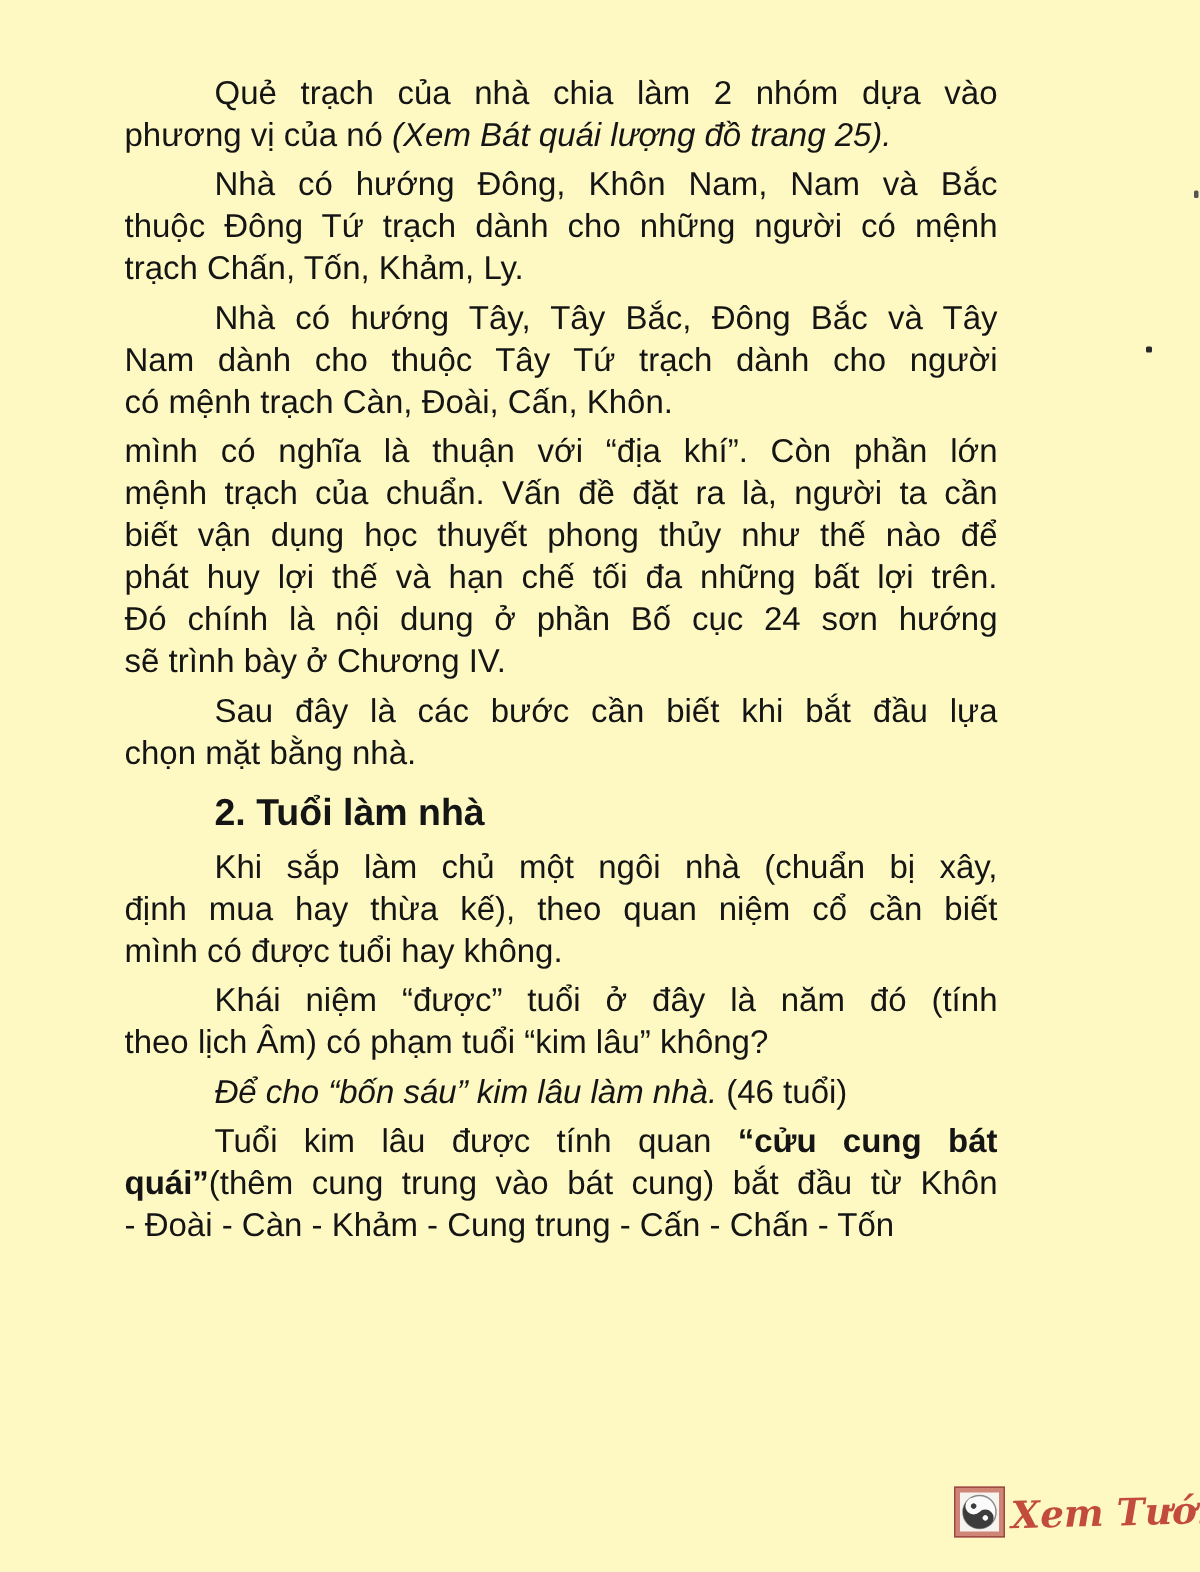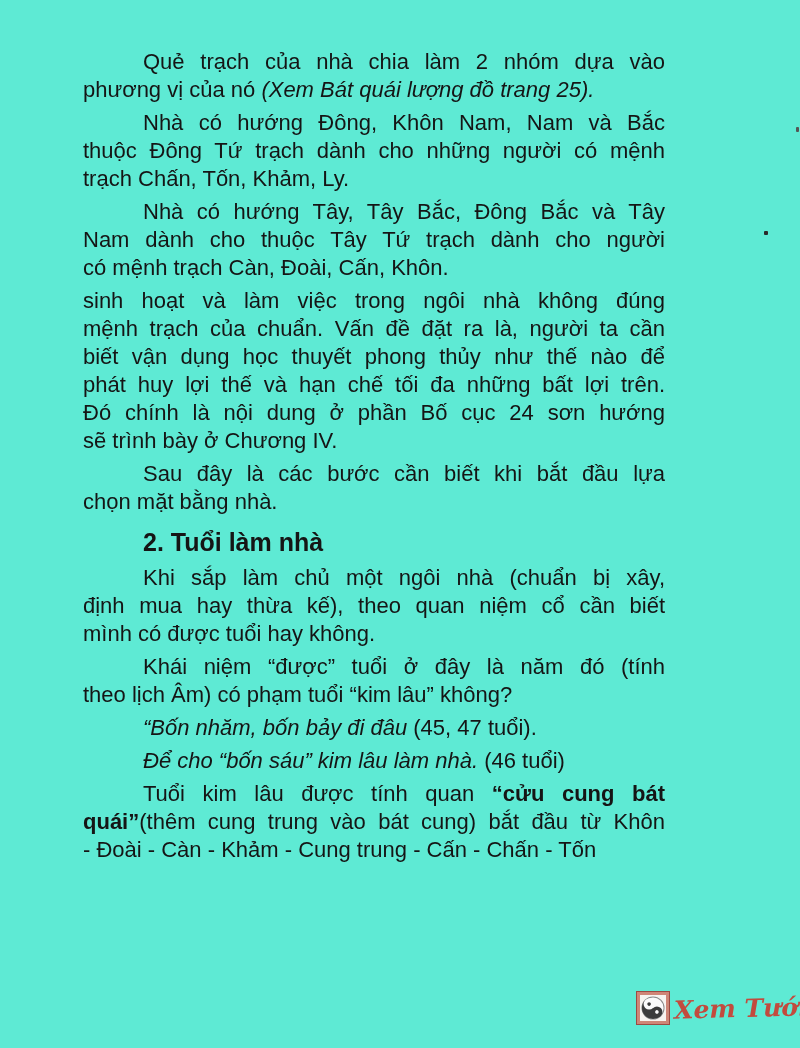--- a/index.html
+++ b/index.html
@@ -7,21 +7,21 @@
   body {
     width: 800px; height: 1048px;
     background: #fdfdfc;
     position: relative;
     overflow: hidden;
     font-family: "Liberation Sans", sans-serif;
     color: #161616;
   }
   .page {
     position: absolute; inset: 0;
-    background: #5eead4;
+    background: #fef9c3;
     text-decoration: underline;
   }
   .text-column {
     position: absolute;
     left: 83px; top: 48px;
     width: 582px;
     font-size: 22px;
     color: #151515;
     -webkit-font-smoothing: antialiased;
   }
@@ -107,21 +107,21 @@
         <div class="line first just"><span>Nhà có hướng Đông, Khôn Nam, Nam và Bắc</span></div>
         <div class="line just"><span>thuộc Đông Tứ trạch dành cho những người có mệnh</span></div>
         <div class="line"><span>trạch Chấn, Tốn, Khảm, Ly.</span></div>
       </div>
       <div class="block para">
         <div class="line first just"><span>Nhà có hướng Tây, Tây Bắc, Đông Bắc và Tây</span></div>
         <div class="line just"><span>Nam dành cho thuộc Tây Tứ trạch dành cho người</span></div>
         <div class="line"><span>có mệnh trạch Càn, Đoài, Cấn, Khôn.</span></div>
       </div>
       <div class="block para">
-        <div class="line just"><span>sinh hoạt và làm việc trong ngôi nhà không đúng</span></div>
+        <div class="line just"><span>mình có nghĩa là thuận với “địa khí”. Còn phần lớn</span></div>
         <div class="line just"><span>mệnh trạch của chuẩn. Vấn đề đặt ra là, người ta cần</span></div>
         <div class="line just"><span>biết vận dụng học thuyết phong thủy như thế nào để</span></div>
         <div class="line just"><span>phát huy lợi thế và hạn chế tối đa những bất lợi trên.</span></div>
         <div class="line just"><span>Đó chính là nội dung ở phần Bố cục 24 sơn hướng</span></div>
         <div class="line"><span>sẽ trình bày ở Chương IV.</span></div>
       </div>
       <div class="block para">
         <div class="line first just"><span>Sau đây là các bước cần biết khi bắt đầu lựa</span></div>
         <div class="line"><span>chọn mặt bằng nhà.</span></div>
       </div>
@@ -129,23 +129,20 @@
         <div class="line first"><span>2. Tuổi làm nhà</span></div>
       </div>
       <div class="block para">
         <div class="line first just"><span>Khi sắp làm chủ một ngôi nhà (chuẩn bị xây,</span></div>
         <div class="line just"><span>định mua hay thừa kế), theo quan niệm cổ cần biết</span></div>
         <div class="line"><span>mình có được tuổi hay không.</span></div>
       </div>
       <div class="block para">
         <div class="line first just"><span>Khái niệm “được” tuổi ở đây là năm đó (tính</span></div>
         <div class="line"><span>theo lịch Âm) có phạm tuổi “kim lâu” không?</span></div>
-      </div>
-      <div class="block quote">
-        <div class="line first"><span class="s-i">“Bốn nhăm, bốn bảy đi đâu </span><span>(45, 47 tuổi).</span></div>
       </div>
       <div class="block quote">
         <div class="line first"><span class="s-i">Để cho “bốn sáu” kim lâu làm nhà. </span><span>(46 tuổi)</span></div>
       </div>
       <div class="block para">
         <div class="line first just"><span>Tuổi kim lâu được tính quan </span><span class="s-b">“cửu cung bát</span></div>
         <div class="line just"><span class="s-b">quái”</span><span>(thêm cung trung vào bát cung) bắt đầu từ Khôn</span></div>
         <div class="line"><span>- Đoài - Càn - Khảm - Cung trung - Cấn - Chấn - Tốn</span></div>
       </div>
     </div>

